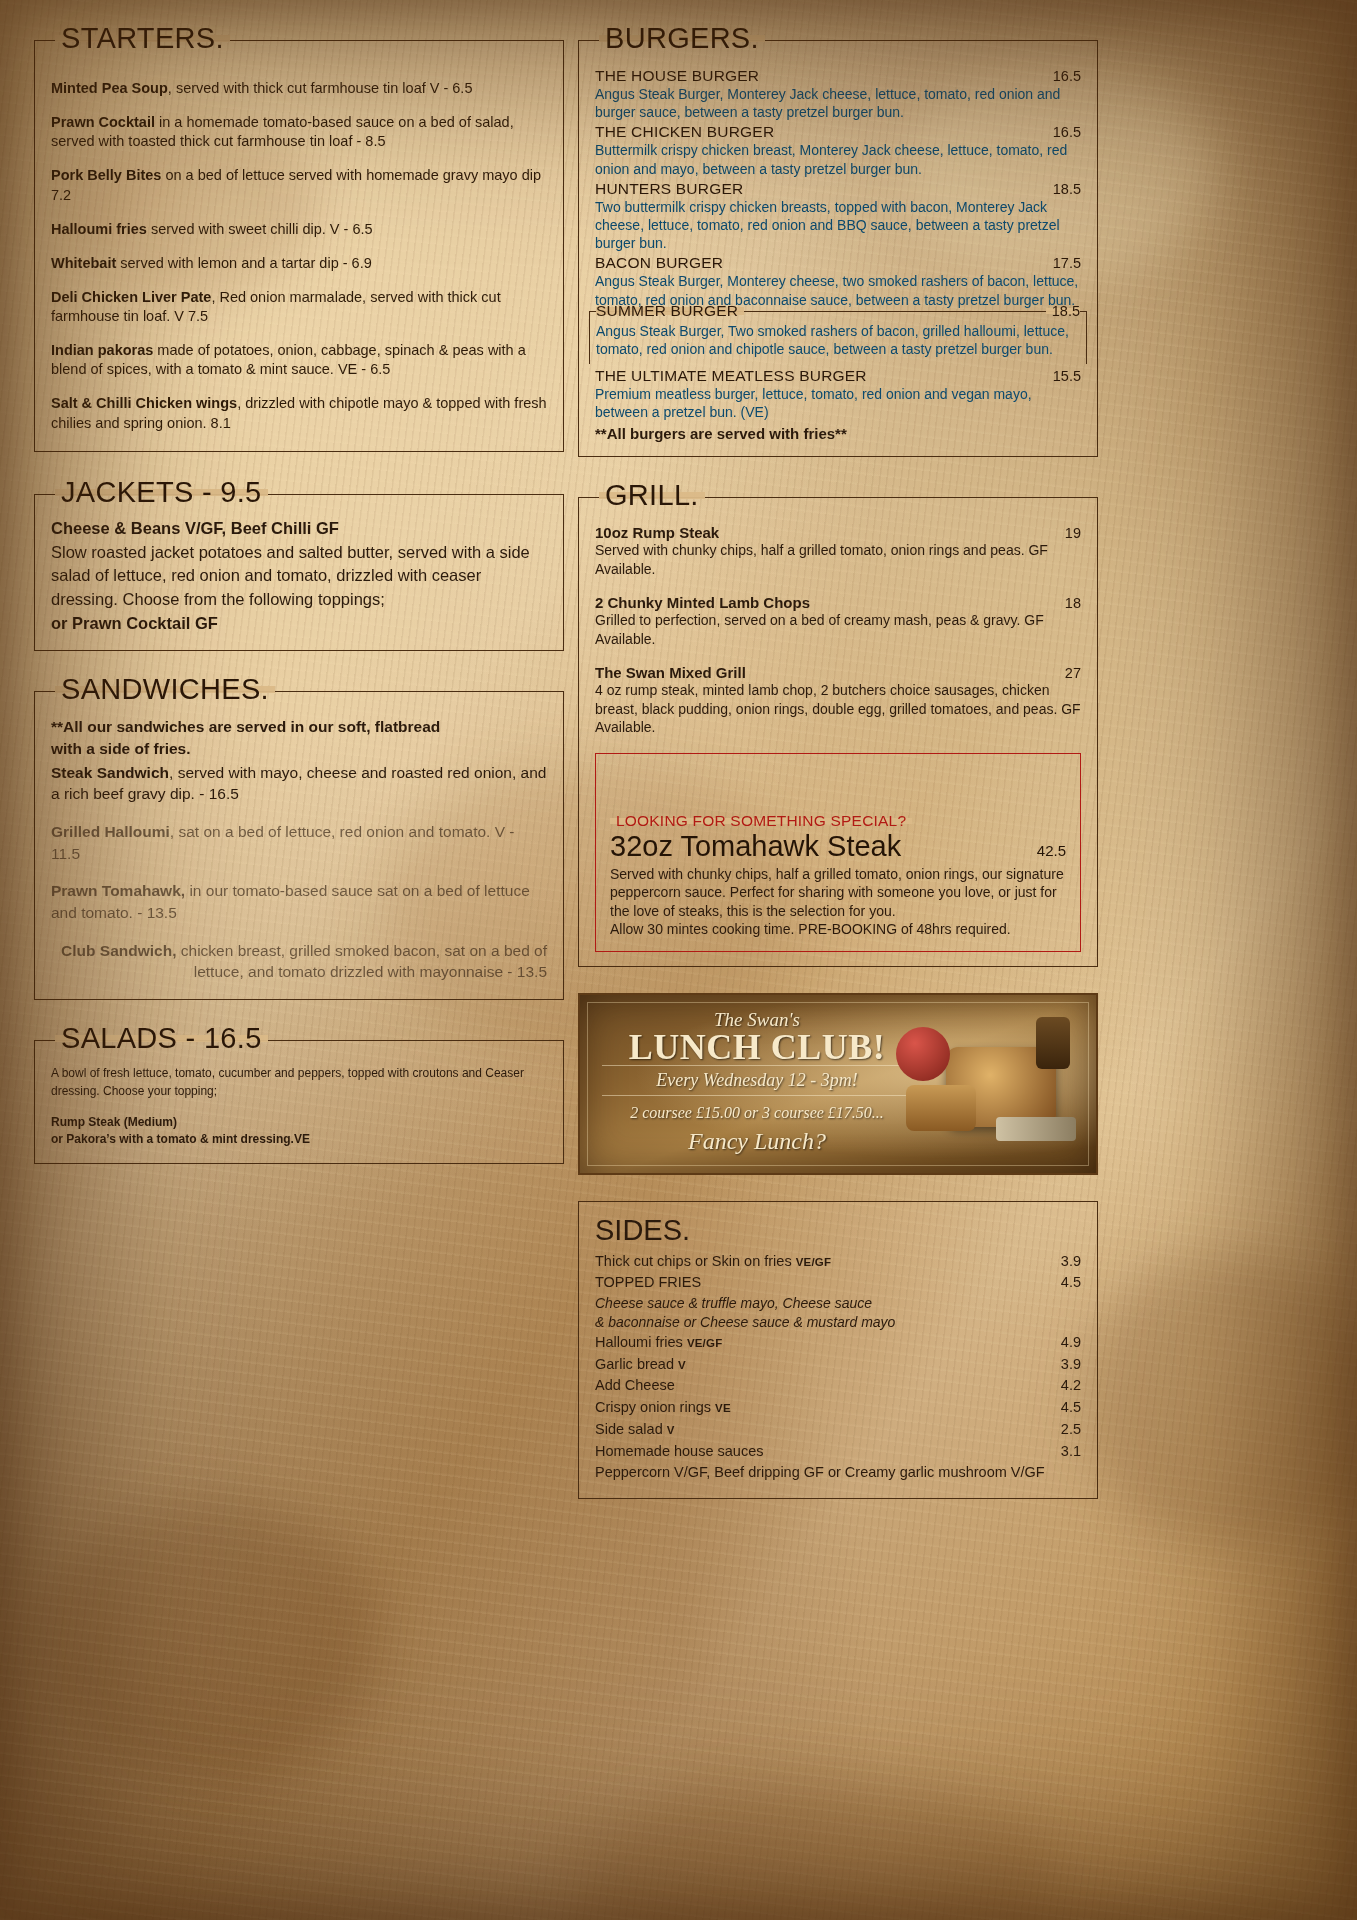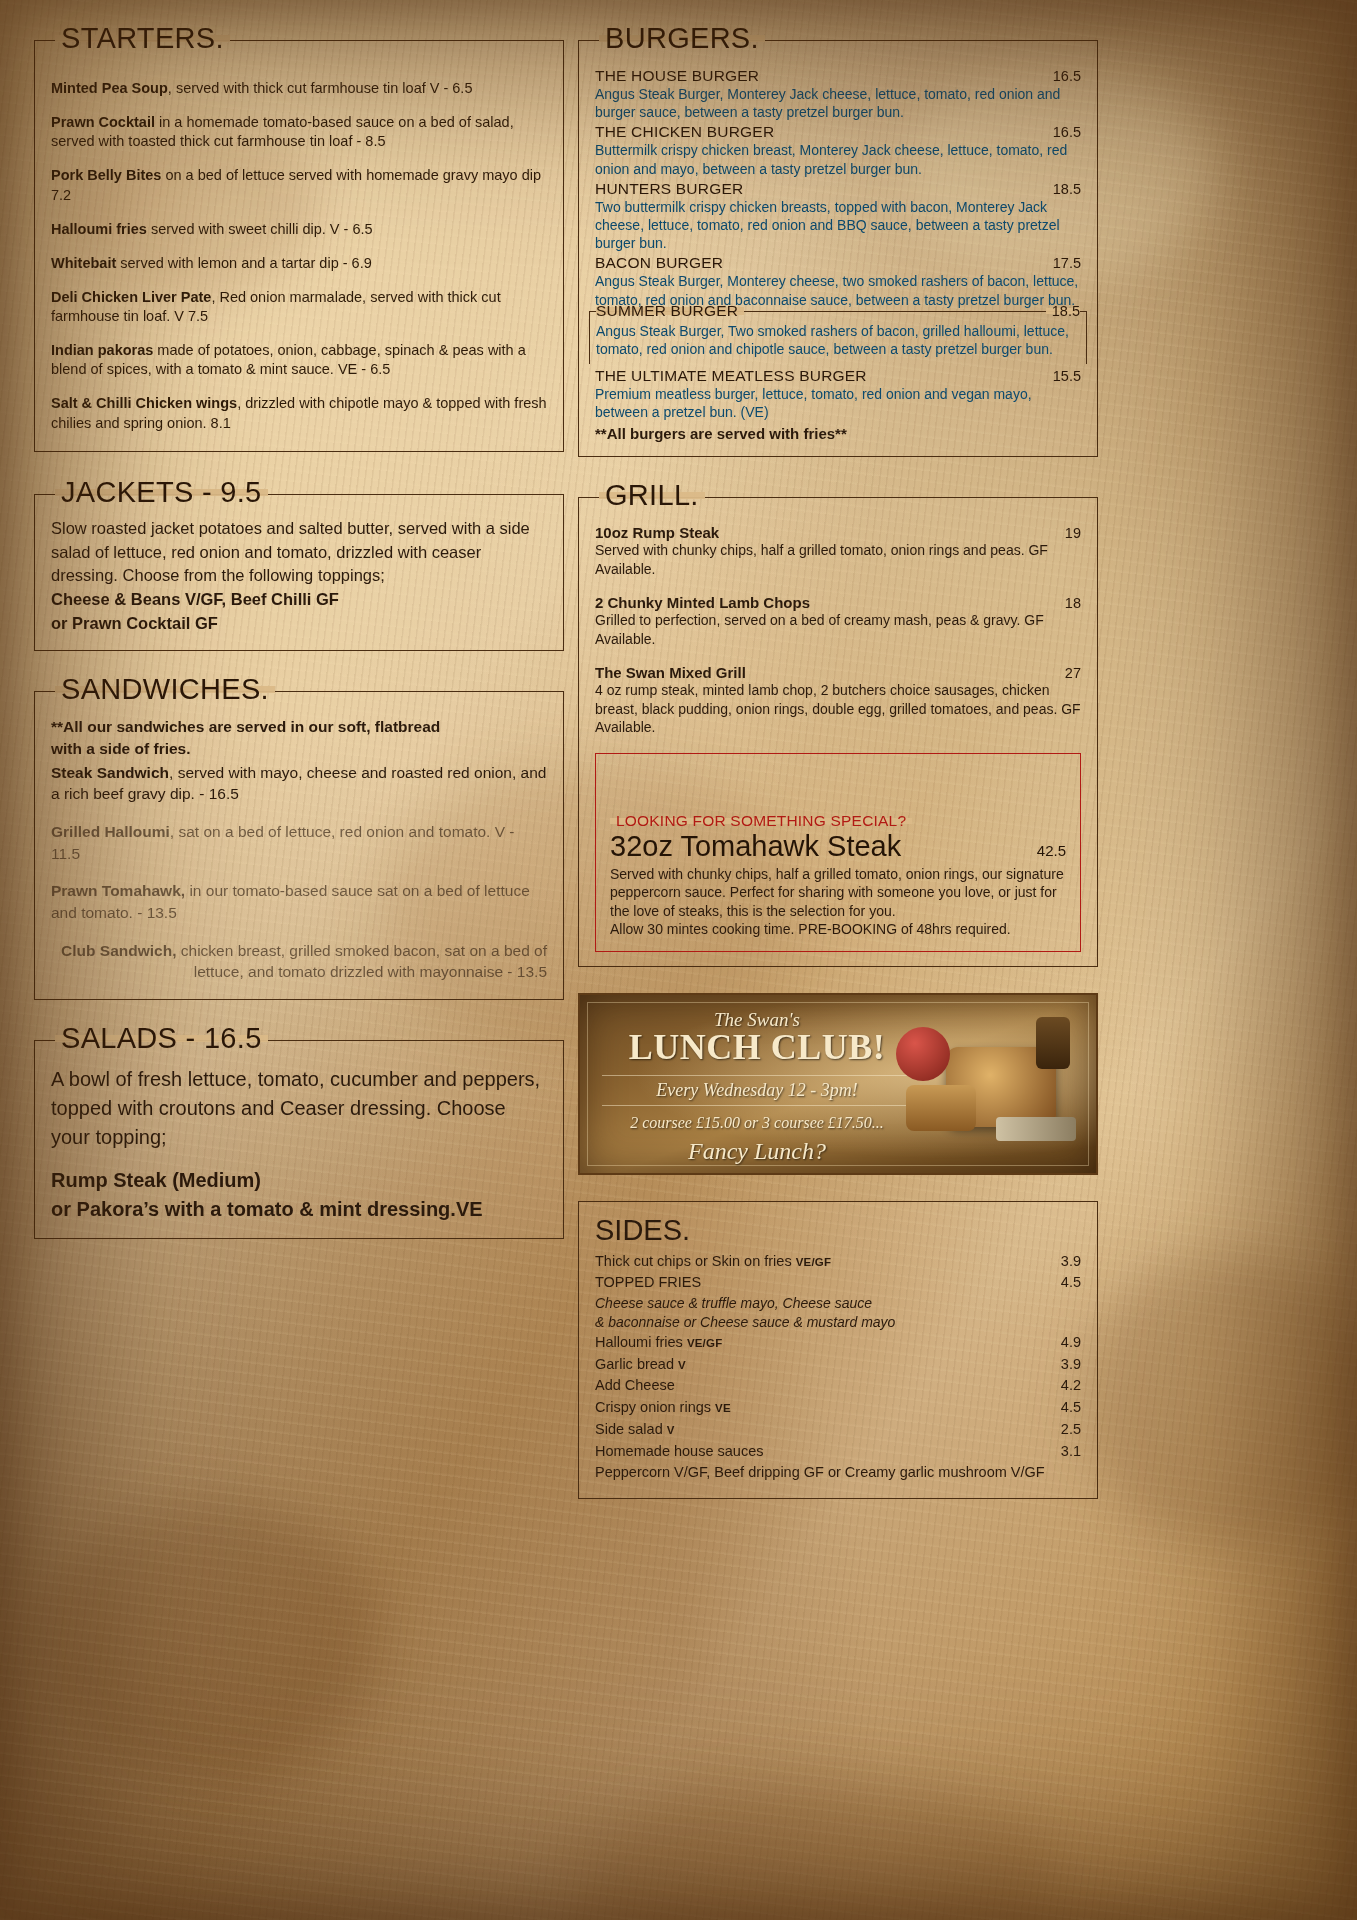--- a/index.html
+++ b/index.html
@@ -113,35 +113,35 @@
     overflow:hidden;
     background:
       radial-gradient(ellipse at 70% 45%, rgba(255,230,180,0.55), rgba(255,230,180,0) 60%),
       linear-gradient(160deg,#6b4a22 0%,#8a6330 28%,#a87f43 52%,#7d5827 80%,#5f4019 100%);
     box-shadow:inset 0 0 40px rgba(40,20,5,.6);
   }
   .banner .bn-inner{position:absolute;inset:7px;border:1px solid rgba(255,235,190,.35);}
   .bn-text{position:absolute;left:22px;top:14px;width:310px;text-align:center;color:#f7e9c9;text-shadow:1px 1px 2px rgba(0,0,0,.6);}
   .bn-swan{font-family:"Liberation Serif", serif;font-style:italic;font-size:19px;}
   .bn-lunch{font-family:"Liberation Serif", serif;font-weight:700;font-size:36px;letter-spacing:.5px;line-height:1;margin-top:-2px;}
-  .bn-every{font-family:"Liberation Serif", serif;font-style:italic;font-size:18px;margin-top:10px;
+  .bn-every{font-family:"Liberation Serif", serif;font-style:italic;font-size:18px;
     border-top:1px solid rgba(247,233,201,.5);border-bottom:1px solid rgba(247,233,201,.5);padding:4px 0;}
   .bn-price{font-family:"Liberation Serif", serif;font-style:italic;font-size:16px;margin-top:8px;}
   .bn-fancy{font-family:"Liberation Serif", serif;font-style:italic;font-size:24px;margin-top:6px;}
   .bn-food{position:absolute;right:10px;top:12px;width:200px;height:150px;}
   .fd{position:absolute;border-radius:50%;}
 
   
   .side-row{display:flex;justify-content:space-between;font-size:14.5px;line-height:1.5;}
   .side-note{font-style:italic;font-size:14px;line-height:1.35;}
   .sides-title{font-size:29px;}
 
   .jackets-body{font-size:16.5px;line-height:1.45;}
   .sand-body{font-size:15.5px;line-height:1.4;}
-  .salad-body{font-size:20px;line-height:1.45;}
+  .salad-body{font-size:12px;line-height:1.45;}
 
   .faded{opacity:.62;}
 </style>
 </head>
 <body>
 
 <div class="parchment"></div>
 <div class="grainA"></div>
 <div class="stains">
   <div class="stain" style="left:60px;top:120px;width:260px;height:180px;background:rgba(120,70,25,.18);"></div>
@@ -180,22 +180,22 @@
       <div class="item">
         <b>Indian pakoras</b><span> made of potatoes, onion, cabbage, spinach &amp; peas with a blend of spices, with a tomato &amp; mint sauce. VE - 6.5</span>
       </div>
       <div class="item" style="margin-bottom:4px;">
         <b>Salt &amp; Chilli Chicken wings</b><span>, drizzled with chipotle mayo &amp; topped with fresh chilies and spring onion. 8.1</span>
       </div>
     </div>
 
     <div class="box" style="padding-top:22px;margin-top:42px;">
       <div class="legend"><span>JACKETS - 9.5</span></div>
+      <div class="jackets-body" style="font-weight:700;">Cheese &amp; Beans V/GF, Beef Chilli GF</div>
       <div class="jackets-body">Slow roasted jacket potatoes and salted butter, served with a side salad of lettuce, red onion and tomato, drizzled with ceaser dressing. Choose from the following toppings;</div>
-      <div class="jackets-body" style="font-weight:700;">Cheese &amp; Beans V/GF, Beef Chilli GF</div>
       <div class="jackets-body" style="font-weight:700;">or Prawn Cocktail GF</div>
     </div>
 
     <div class="box" style="padding-top:24px;margin-top:40px;">
       <div class="legend"><span>SANDWICHES.</span></div>
       <div class="sand-body" style="font-weight:700;">**All our sandwiches are served in our soft, flatbread</div>
       <div class="sand-body" style="font-weight:700;margin-bottom:2px;">with a side of fries.</div>
 
       <div class="sand-body" style="margin-bottom:16px;">
         <b>Steak Sandwich</b><span>, served with mayo, cheese and roasted red onion, and a rich beef gravy dip. - 16.5</span>

